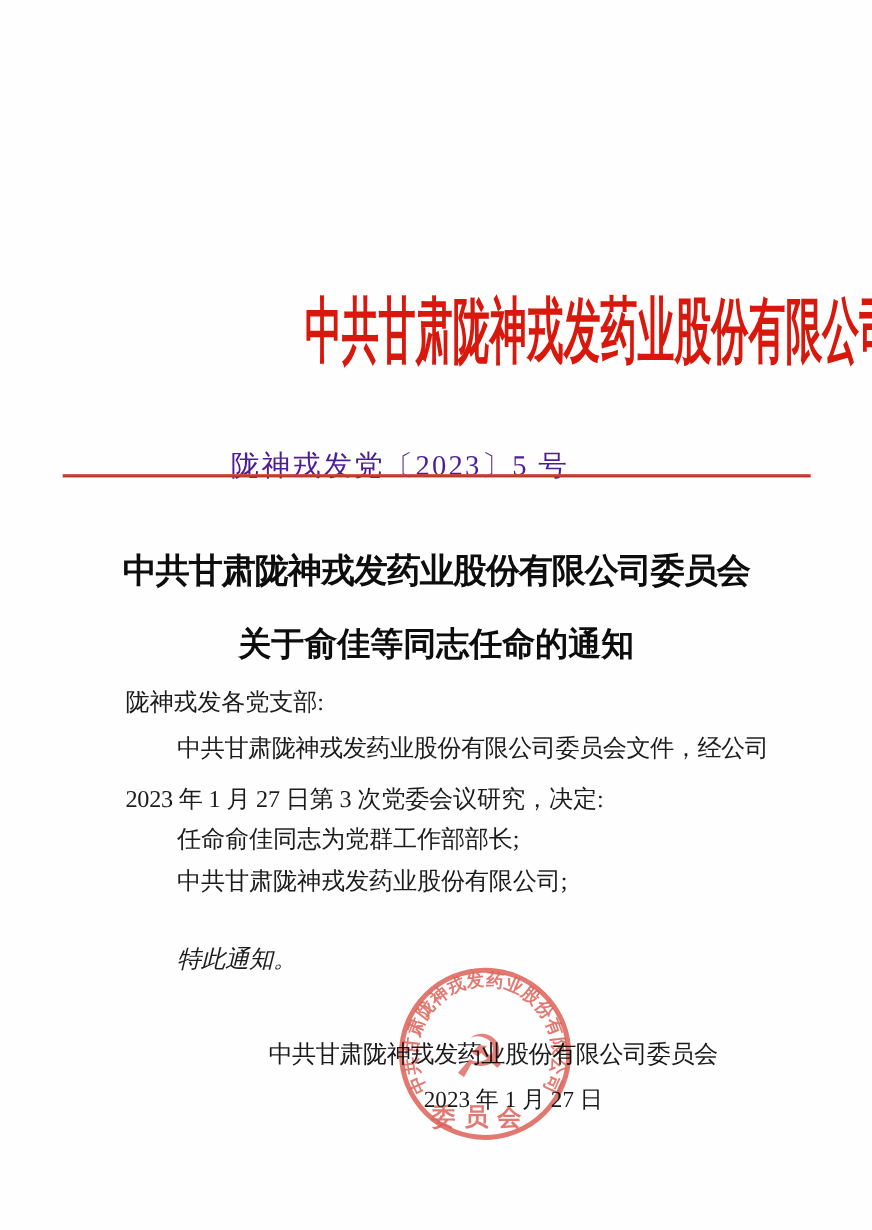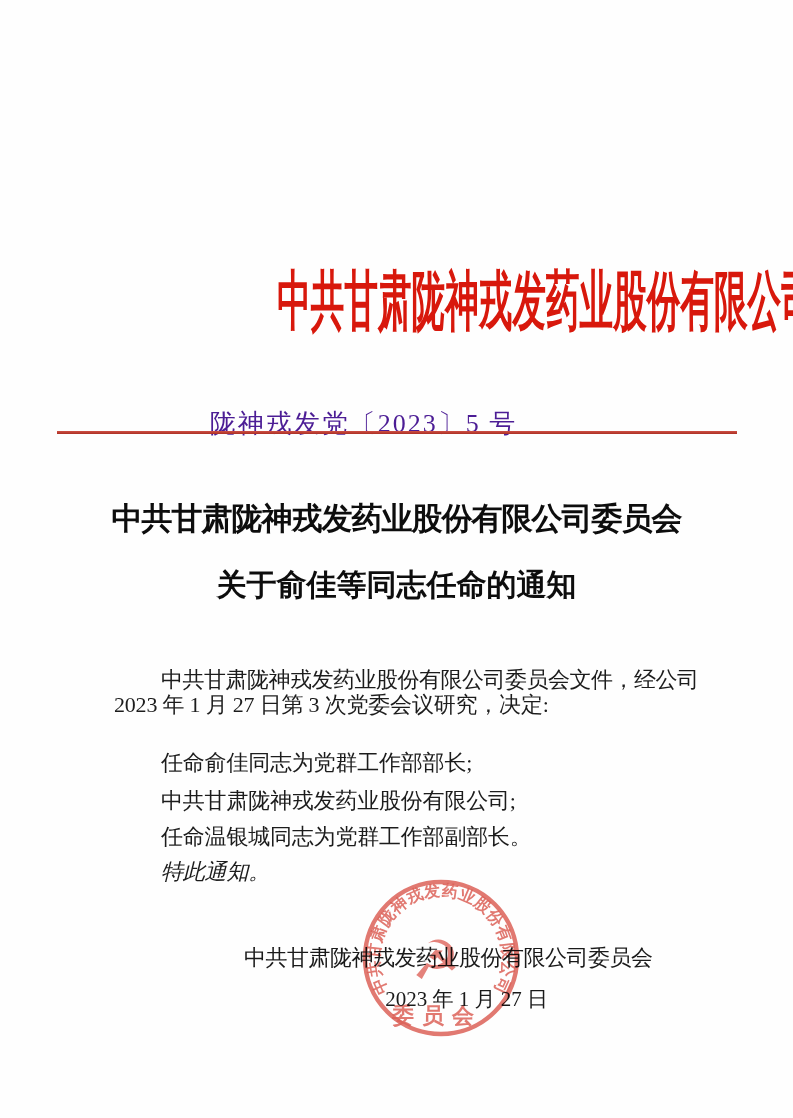--- a/index.html
+++ b/index.html
@@ -38,21 +38,21 @@
   .title-line1, .title-line2 {
     left:0; width:793px; text-align:center;
     font-weight:bold; color:#0d0d0d;
   }
   .title-line1 { top:498px; font-size:31px; letter-spacing:-1px; }
   .title-line2 { top:541px; font-size:30px; letter-spacing:0px;margin-top:24px; }
 
   .body-line { font-size:22px; color:#1c1c1c; letter-spacing:-0.2px; }
   .salutation { top:623px; left:114px; }
   .para-line1 { top:665px; left:161px; letter-spacing:-0.5px; }
-  .para-line2 { top:690px; left:114px; }
+  .para-line2 { top:712px; left:114px; }
   .appoint-1  { top:748px; left:161px; }
   .appoint-2  { top:786px; left:161px; }
   .appoint-3  { top:822px; left:161px; }
   .closing    { top:857px; left:161px;font-style:italic; }
 
   .signature  { top:943px; left:244px; font-size:22px; letter-spacing:-0.5px; color:#1a1a1a; }
   .sign-date  { top:985px; left:372px; width:176px; text-align:right; font-size:21px; color:#1a1a1a; }
 
   .seal {
     top:871px; left:354px; width:174px; height:174px;
@@ -73,30 +73,30 @@
     <span class="red-header-text">中共甘肃陇神戎发药业股份有限公司委员会文件</span>
   </div>
 
   <div class="abs doc-number">陇神戎发党〔2023〕5 号</div>
 
   <div class="abs red-line"></div>
 
   <div class="abs title-line1">中共甘肃陇神戎发药业股份有限公司委员会</div>
   <div class="abs title-line2">关于俞佳等同志任命的通知</div>
 
+  <div class="abs body-line salutation">陇神戎发各党支部:</div>
 
   <div class="abs body-line para-line1">中共甘肃陇神戎发药业股份有限公司委员会文件，经公司</div>
 
   <div class="abs body-line para-line2">2023 年 1 月 27 日第 3 次党委会议研究，决定:</div>
 
   <div class="abs body-line appoint-1">任命俞佳同志为党群工作部部长;</div>
 
   <div class="abs body-line appoint-2">中共甘肃陇神戎发药业股份有限公司;</div>
 
-  <div class="abs body-line appoint-3">任命温银城同志为党群工作部副部长。</div>
 
   <div class="abs body-line closing">特此通知。</div>
 
   <div class="abs signature">中共甘肃陇神戎发药业股份有限公司委员会</div>
 
   <div class="abs sign-date">2023 年 1 月 27 日</div>
 
   <div class="abs seal">
     <svg viewBox="0 0 174 174" xmlns="http://www.w3.org/2000/svg" xmlns:xlink="http://www.w3.org/1999/xlink">
       <defs>

